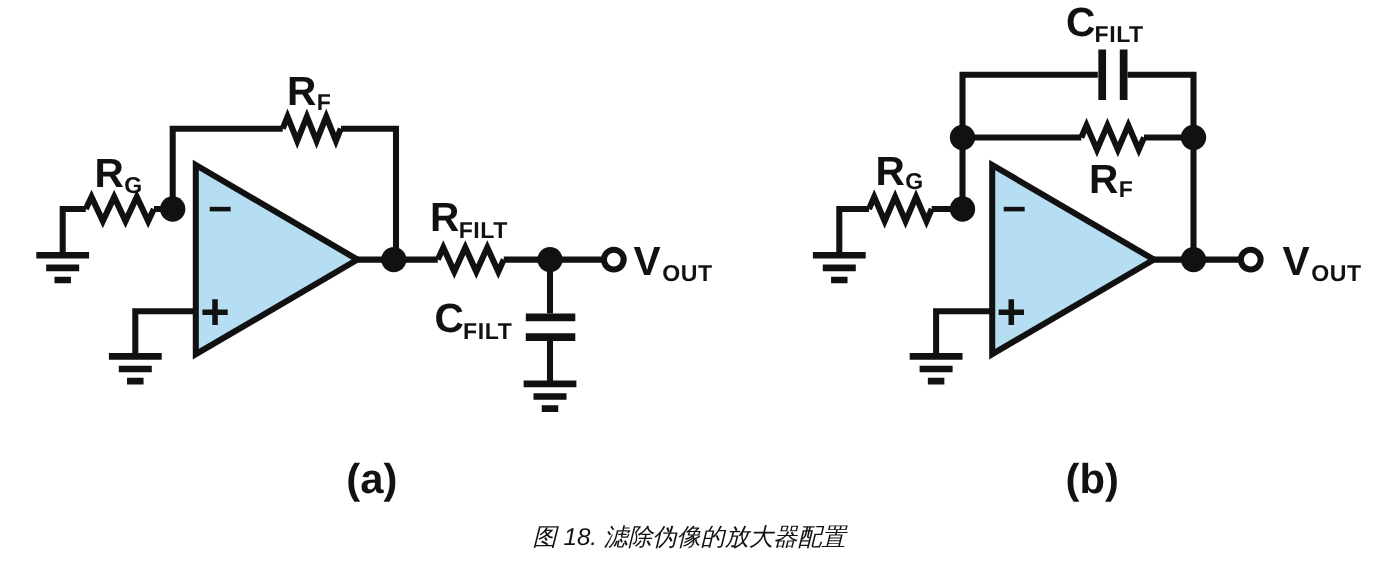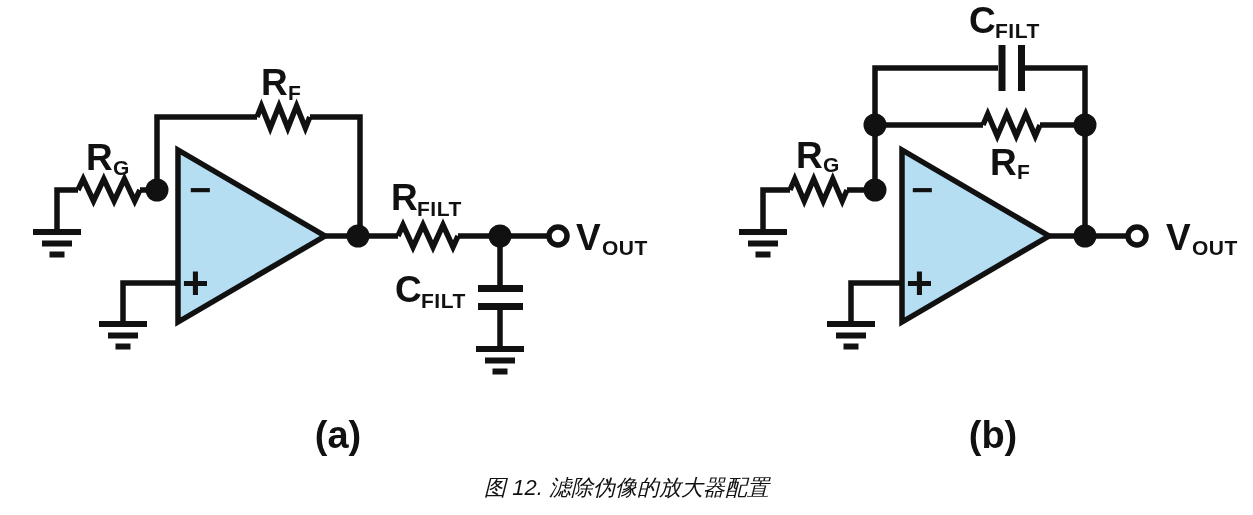--- a/index.html
+++ b/index.html
@@ -171,14 +171,14 @@
       <g>
         <text class="lbl" x="1166" y="250">V</text>
         <text class="sub" x="1192" y="255">OUT</text>
       </g>
     </g>
 
     <text class="panel" x="338" y="448" text-anchor="middle">(a)</text>
     <text class="panel" x="993" y="448" text-anchor="middle">(b)</text>
   </svg>
 
-  <div class="caption">图 12. 滤除伪像的放大器配置</div>
+  <div class="caption">图 18. 滤除伪像的放大器配置</div>
 </div>
 
 </body></html>

